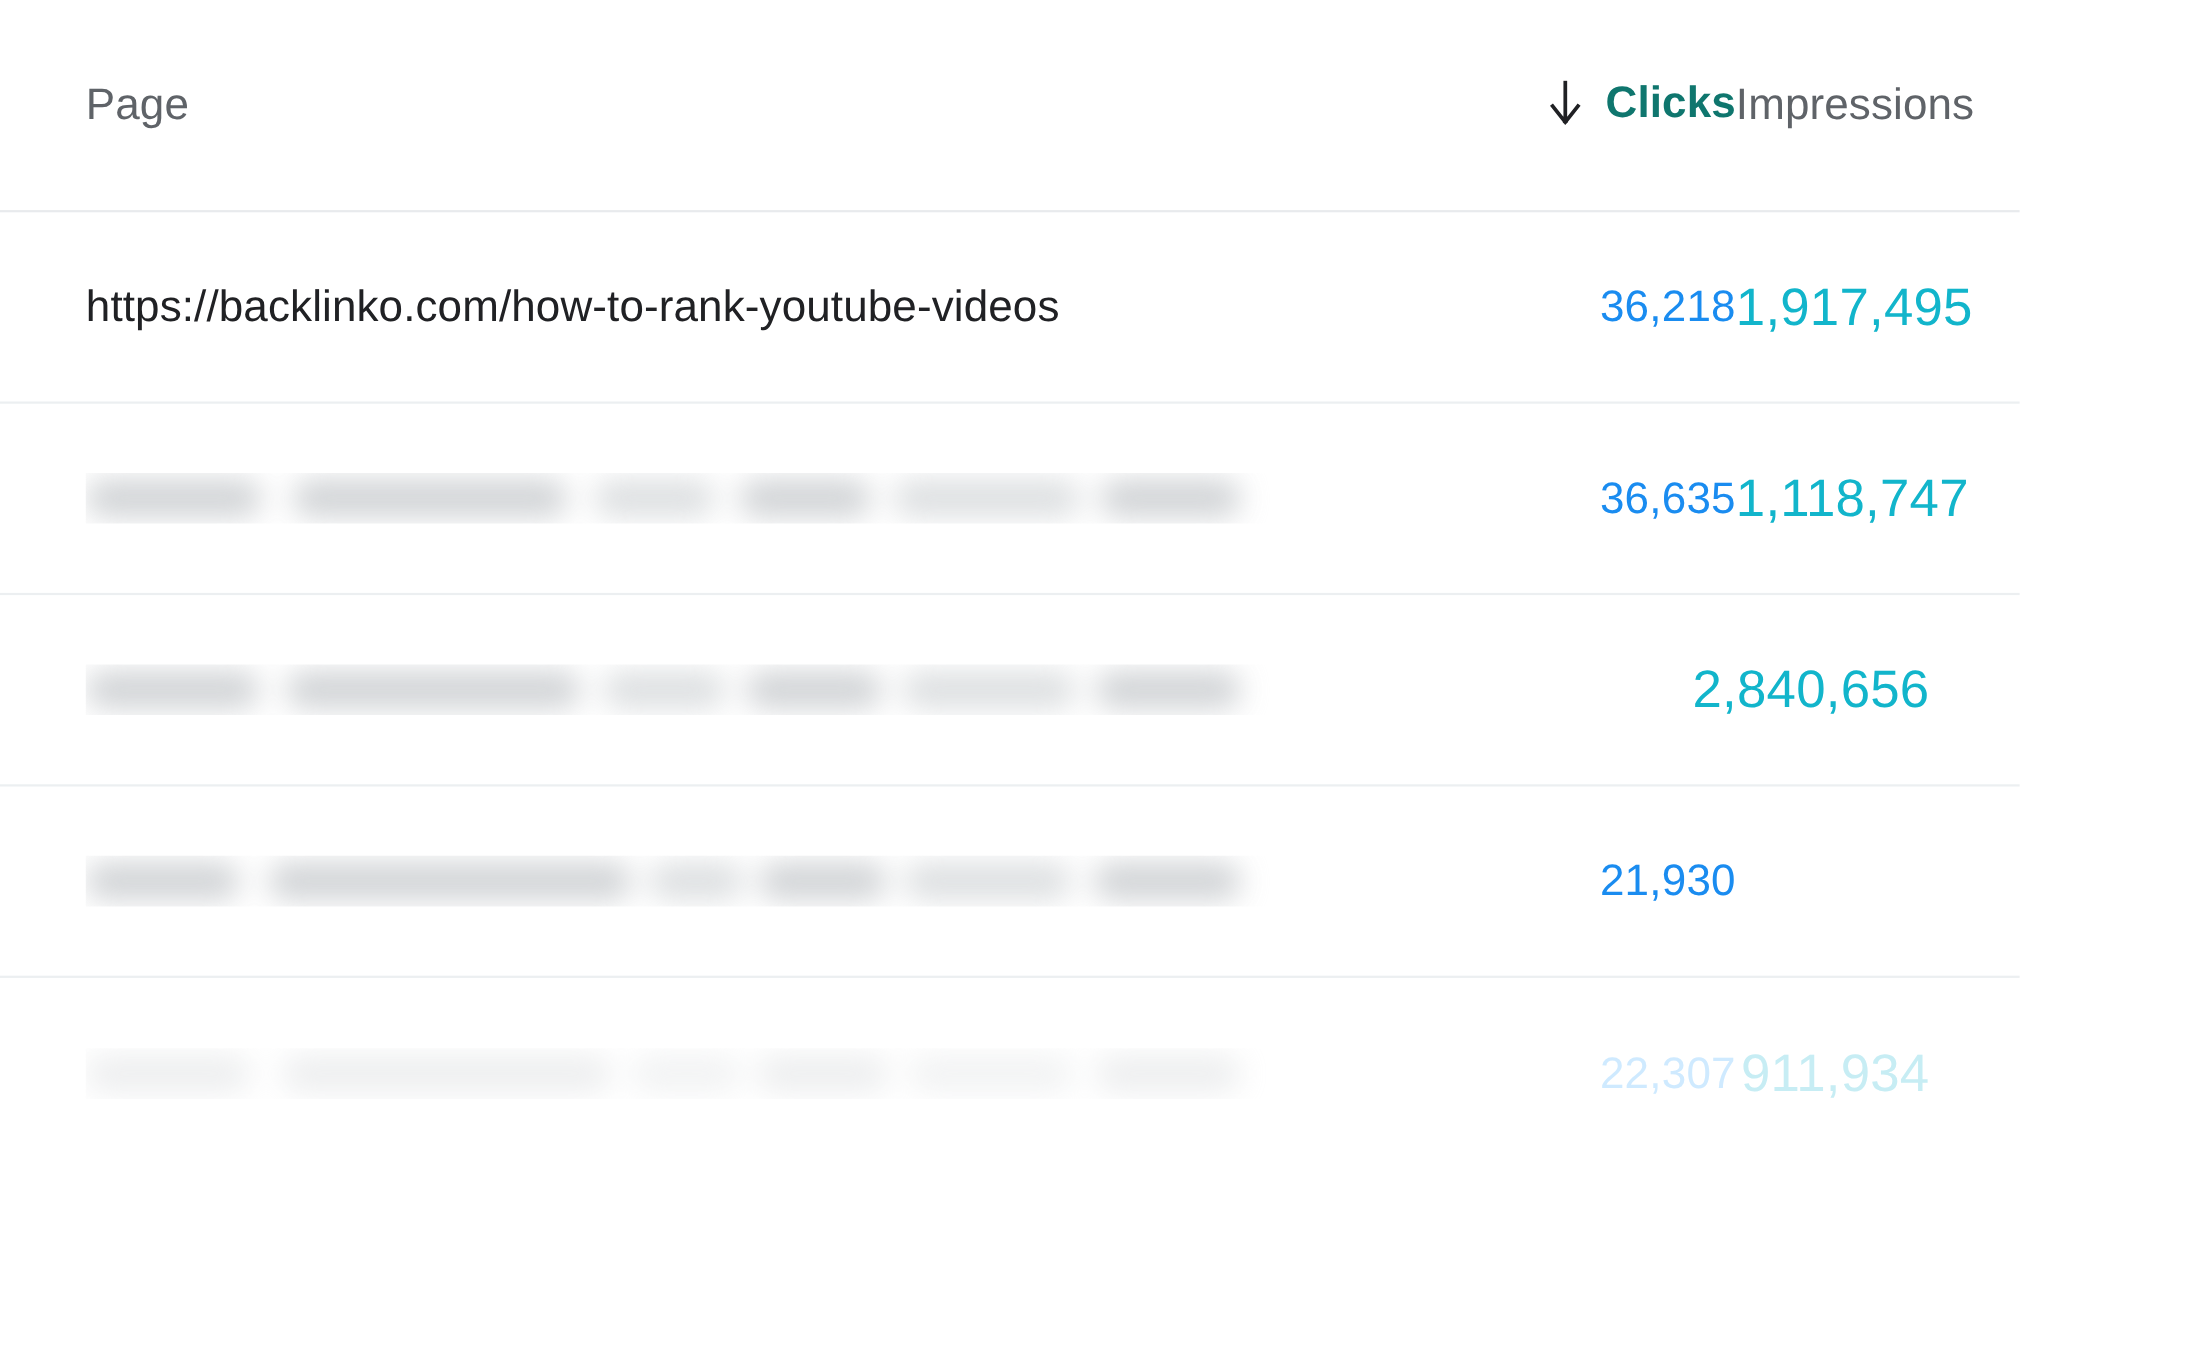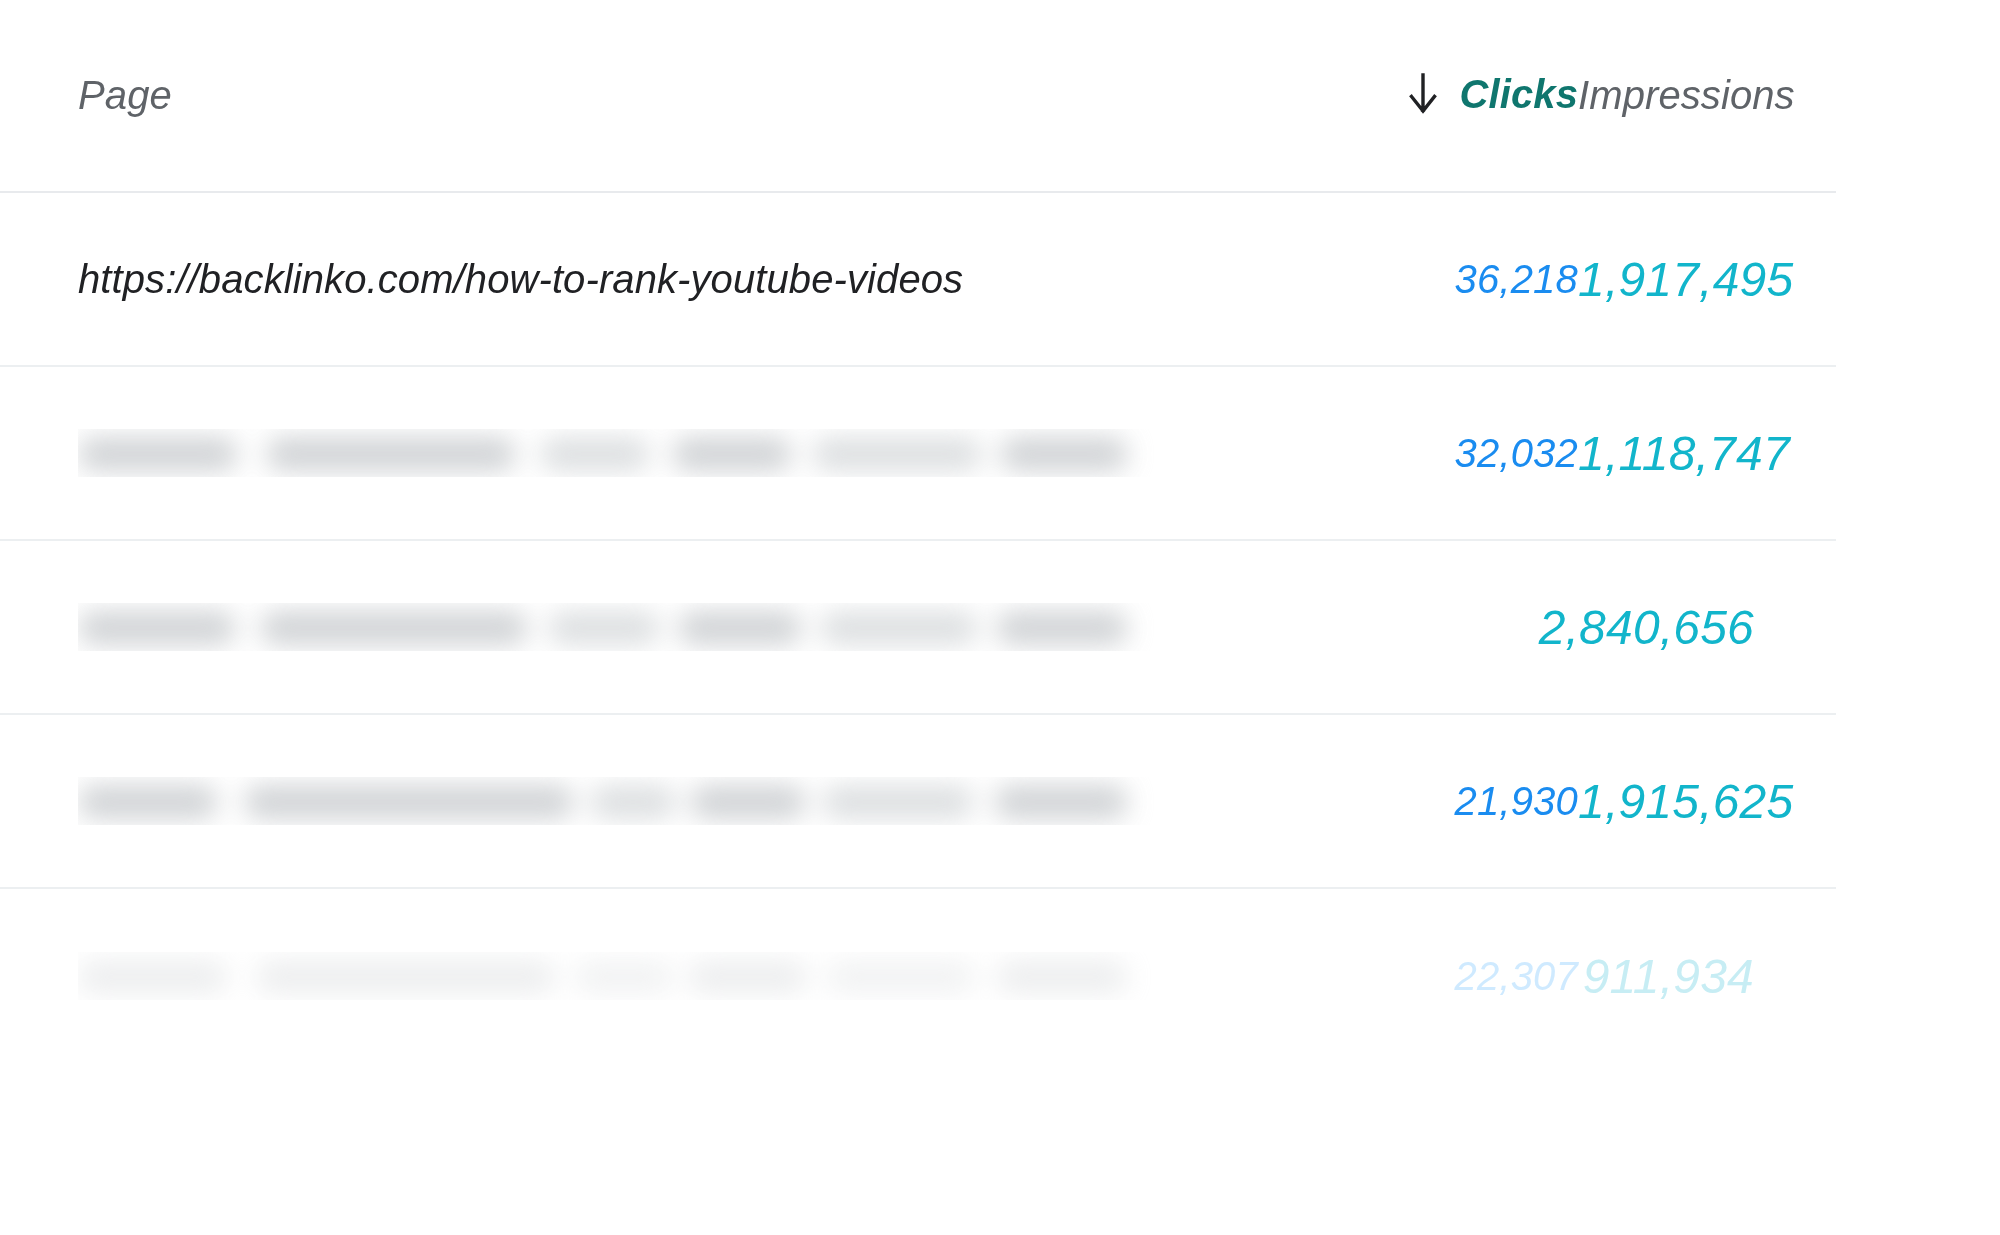--- a/index.html
+++ b/index.html
@@ -14,21 +14,20 @@
     -webkit-font-smoothing: antialiased;
     overflow: hidden;
   }
 
   #gsc-table {
     position: relative;
     width: 1836px;
     height: 1235px;
     background: #fff;
     box-sizing: border-box;
-    font-style: italic;
   }
 
   
   .table-header {
     position: relative;
     display: flex;
     align-items: center;
     height: 193px;
     box-sizing: border-box;
     border-bottom: 2px solid #e8eaed;
@@ -197,21 +196,21 @@
       <div class="cell-page">
         <span class="redacted">
           <span class="blob" style="left:0px;width:160px;"></span>
           <span class="blob" style="left:188px;width:250px;"></span>
           <span class="blob light" style="left:462px;width:110px;"></span>
           <span class="blob" style="left:594px;width:120px;"></span>
           <span class="blob light" style="left:734px;width:170px;"></span>
           <span class="blob" style="left:922px;width:128px;"></span>
         </span>
       </div>
-      <div class="cell-clicks">32,032</div>
+      <div class="cell-clicks">36,635</div>
       <div class="cell-impressions">1,118,747</div>
     </div>
 
 
     <div class="table-row">
       <div class="cell-page">
         <span class="redacted">
           <span class="blob" style="left:0px;width:158px;"></span>
           <span class="blob" style="left:182px;width:268px;"></span>
           <span class="blob light" style="left:470px;width:112px;"></span>
@@ -228,21 +227,20 @@
         <span class="redacted">
           <span class="blob" style="left:0px;width:140px;"></span>
           <span class="blob" style="left:166px;width:330px;"></span>
           <span class="blob light" style="left:512px;width:86px;"></span>
           <span class="blob" style="left:612px;width:116px;"></span>
           <span class="blob light" style="left:744px;width:152px;"></span>
           <span class="blob" style="left:916px;width:134px;"></span>
         </span>
       </div>
       <div class="cell-clicks">21,930</div>
-      <div class="cell-impressions">1,915,625</div>
     </div>
 
     <div class="table-row fade-row">
       <div class="cell-page">
         <span class="redacted">
           <span class="blob" style="left:0px;width:150px;"></span>
           <span class="blob" style="left:178px;width:300px;"></span>
           <span class="blob light" style="left:496px;width:100px;"></span>
           <span class="blob" style="left:610px;width:120px;"></span>
           <span class="blob light" style="left:748px;width:150px;"></span>

